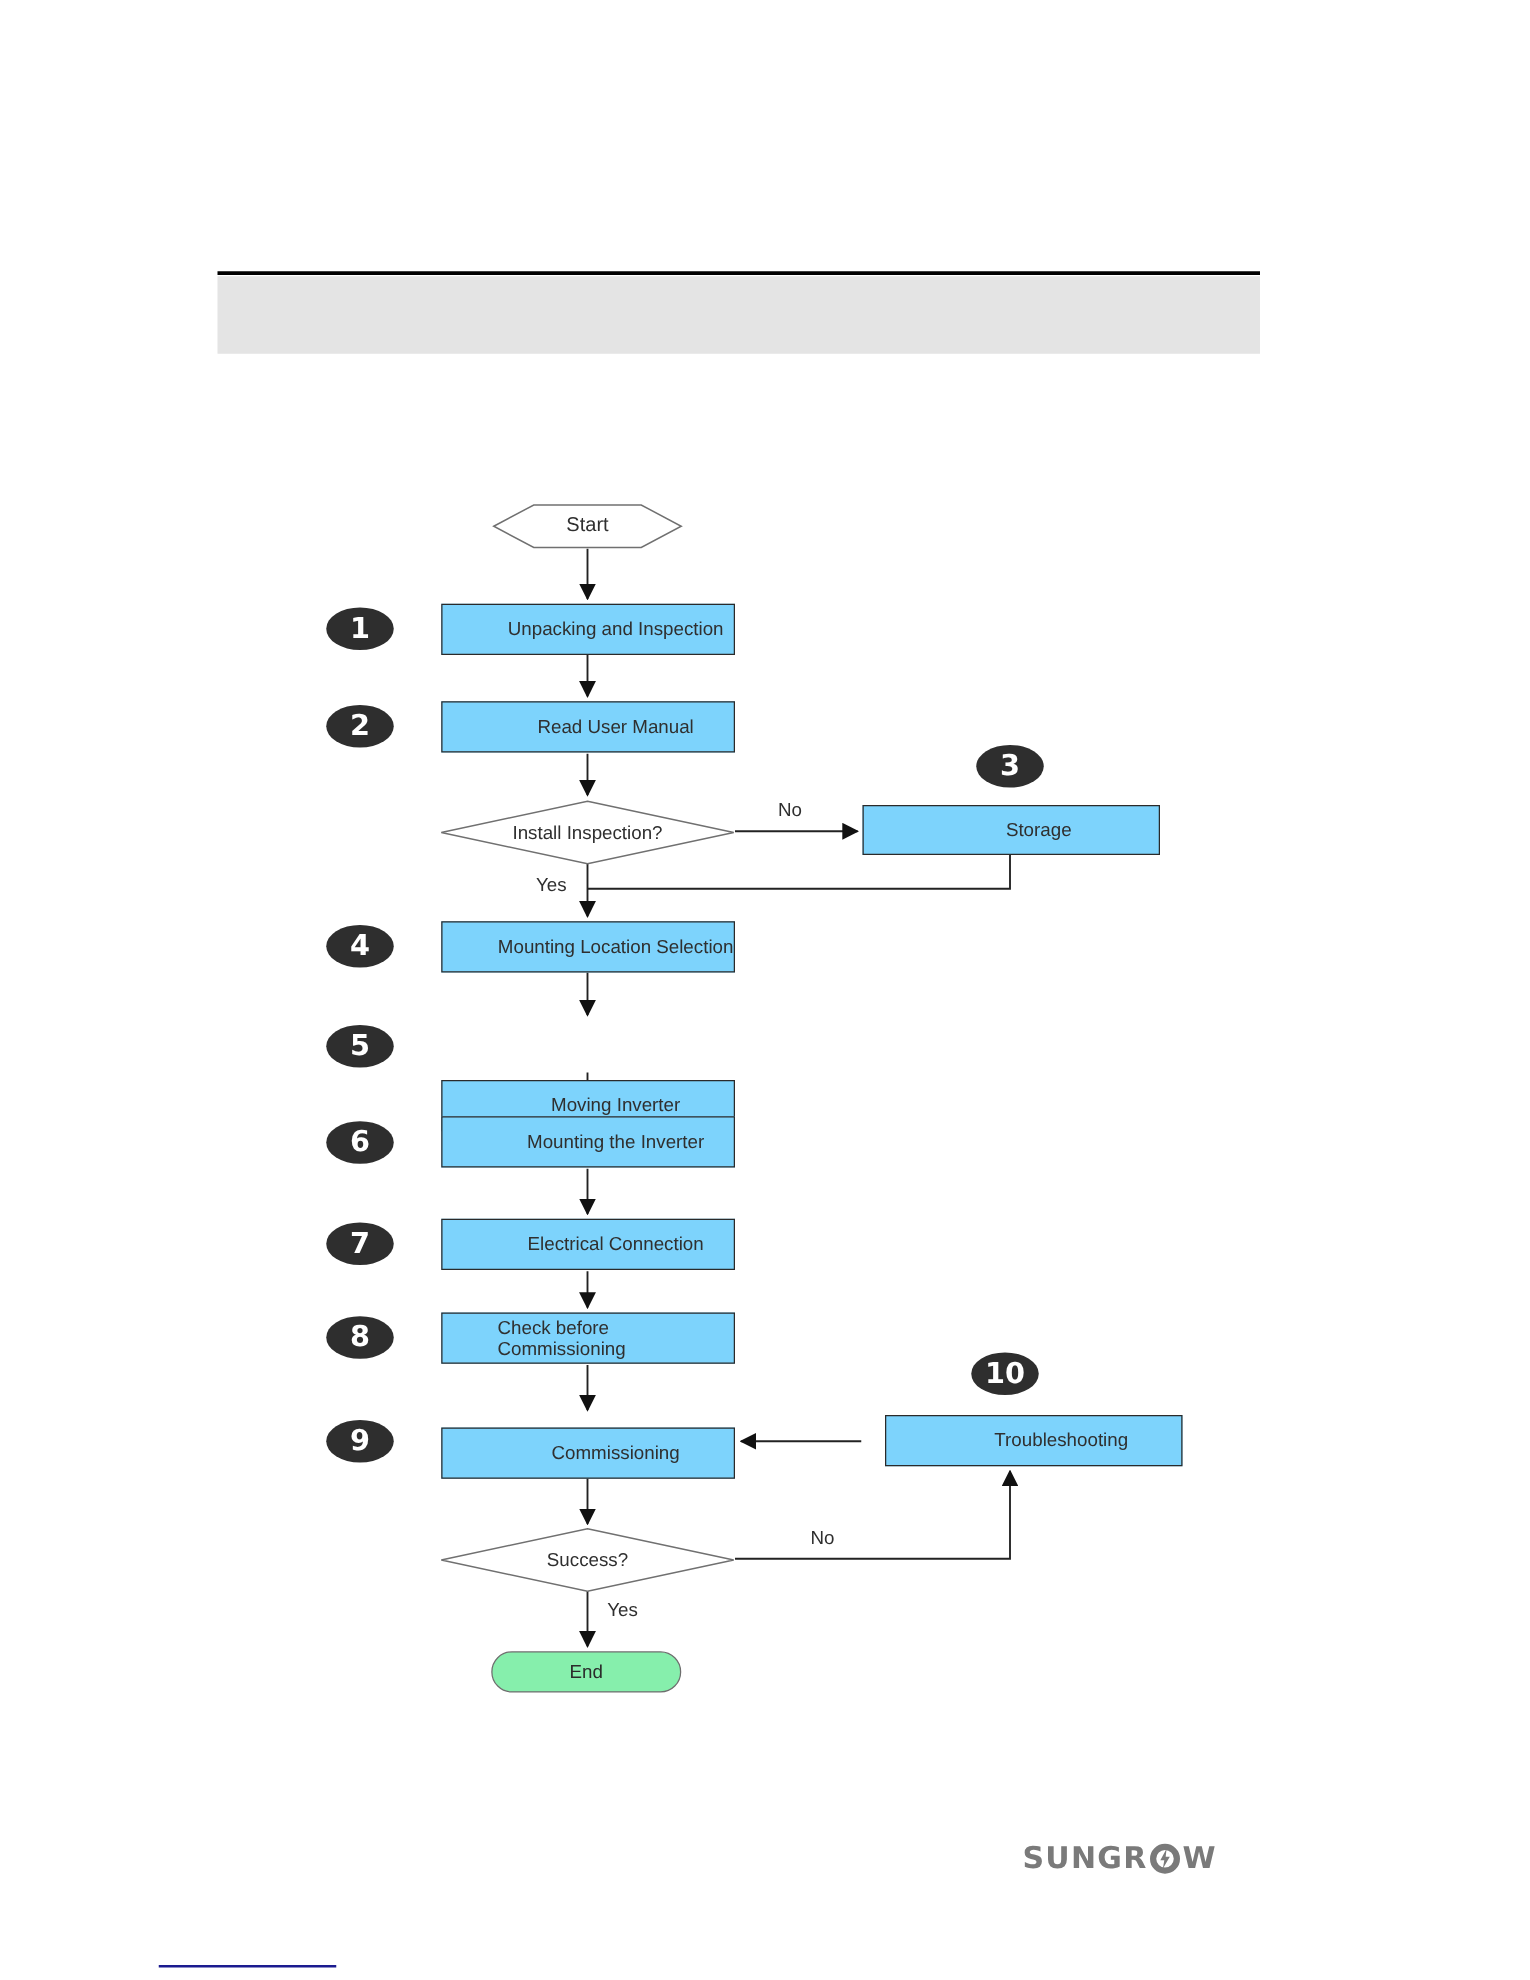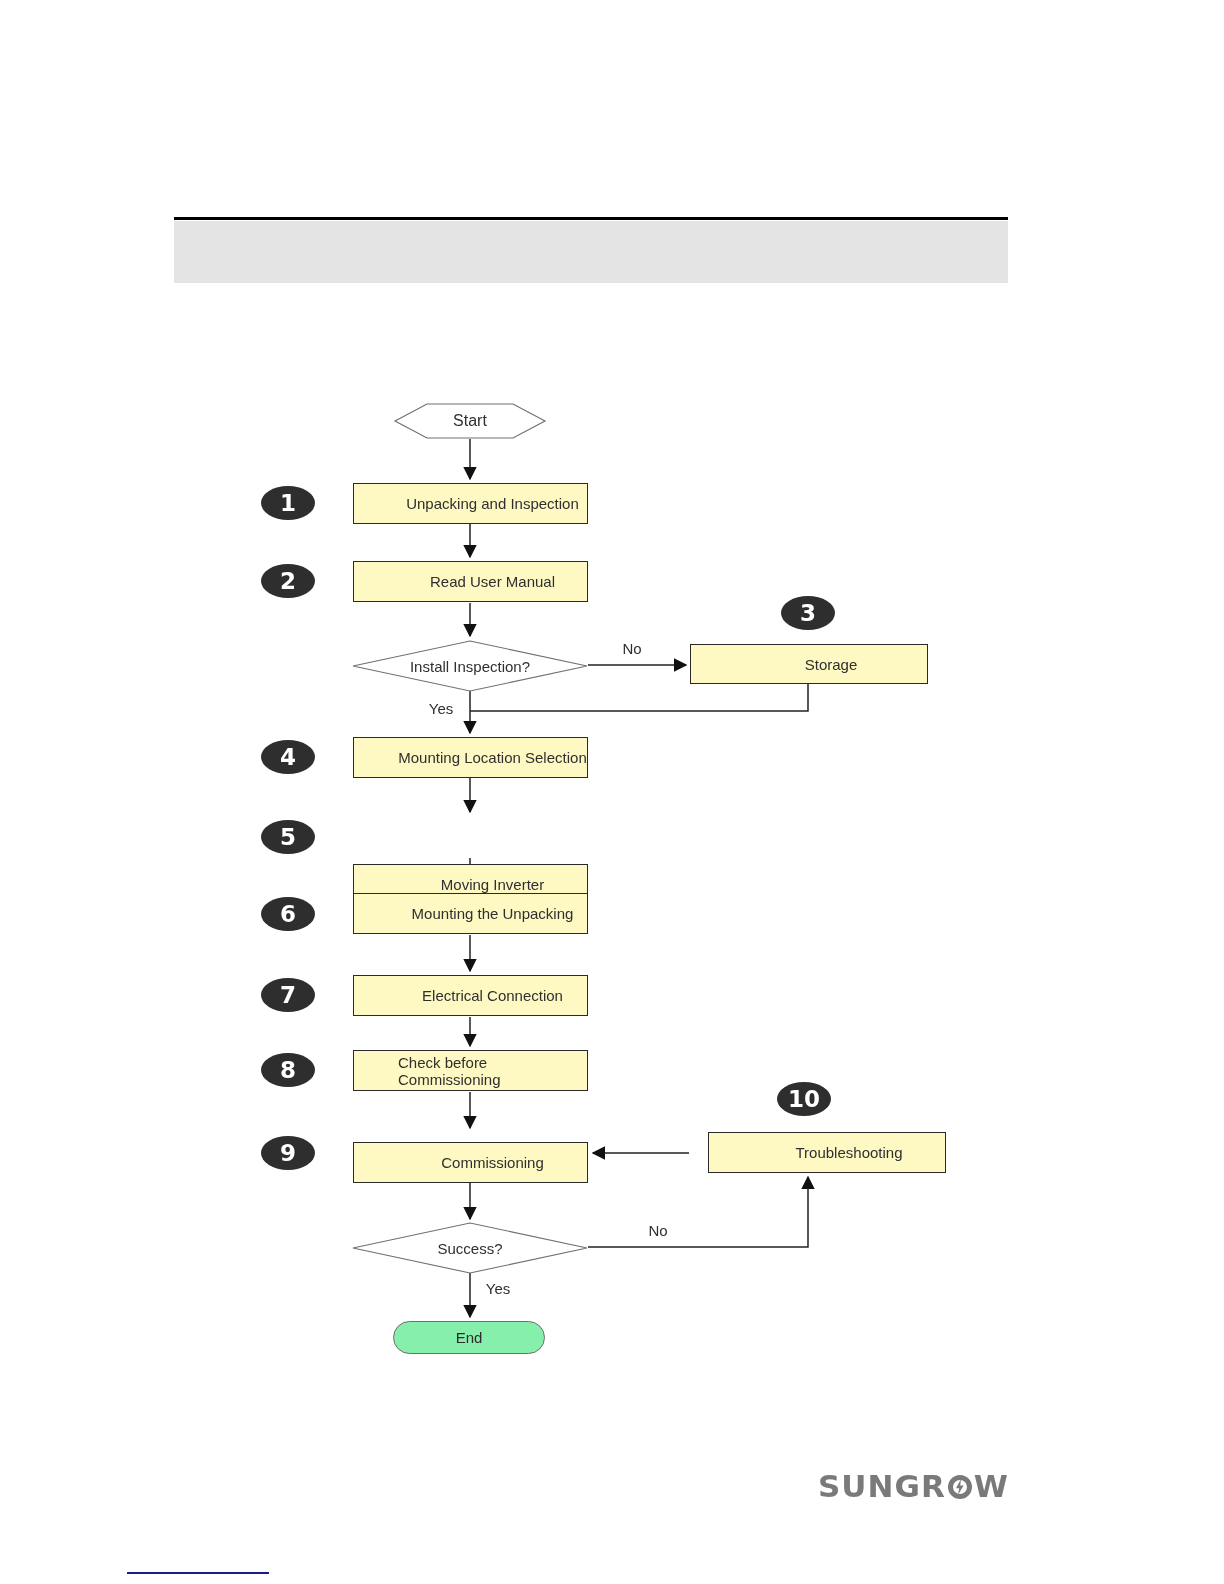--- a/index.html
+++ b/index.html
@@ -1,38 +1,38 @@
 <!DOCTYPE html>
 <html><head>
 <meta charset="utf-8">
 <style>
   html,body{margin:0;padding:0;background:#ffffff;}
   body{width:1224px;height:1584px;position:relative;overflow:hidden;
        font-family:"Liberation Sans","DejaVu Sans",sans-serif;color:#2b2b2b;}
   .abs{position:absolute;}
   .header-rule{left:174px;top:217px;width:834px;height:3px;background:#000000;}
   .header-bar{left:174px;top:221px;width:834px;height:62px;background:#e4e4e4;}
-  .box{width:235px;height:41px;border:1.5px solid #2a2a2a;background:#fef9c3;
+  .box{width:235px;height:41px;border:1.5px solid #2a2a2a;background:#7dd3fc;
        display:flex;align-items:center;justify-content:center;
        font-size:15px;color:#2f2f2f;box-sizing:border-box;padding-left:44px;}
   .wide{width:238px;}
   .badge{width:54px;height:34px;border-radius:50%;background:#2e2e2e;
          display:flex;align-items:center;justify-content:center;
          color:#ffffff;font-weight:bold;font-size:23px;font-family:"DejaVu Sans",sans-serif;}
   .shape-label{display:flex;align-items:center;justify-content:center;
                font-size:15px;color:#2f2f2f;}
   .terminal{font-size:16px;}
   .capsule{width:152px;height:33px;border:1.2px solid #6e6e6e;border-radius:17px;
            background:#86efac;display:flex;align-items:center;justify-content:center;
            font-size:15px;box-sizing:border-box;}
   .yn{font-size:15px;color:#2f2f2f;width:44px;text-align:center;}
   svg.shape{overflow:visible;}
   .connectors{left:0;top:0;pointer-events:none;}
   .logo{left:818px;top:1468px;width:200px;height:36px;display:flex;align-items:center;
-        color:#7a7a7a;font-weight:bold;font-size:31px;letter-spacing:1px;
+        color:#7a7a7a;font-weight:bold;font-size:24px;letter-spacing:1px;
         font-family:"DejaVu Sans",sans-serif;}
   .logo-o{display:inline-block;width:14px;height:14px;border:5px solid #7a7a7a;
           border-radius:50%;margin:0 2px;position:relative;top:1px;}
   .logo-bolt{position:absolute;left:2px;top:-1px;width:10px;height:16px;background:#7a7a7a;
              clip-path:polygon(62% 0,12% 58%,44% 58%,32% 100%,88% 40%,55% 40%);}
   .footer-link-line{left:127px;top:1572px;width:142px;height:2px;background:#1b1b8f;}
 </style>
 </head>
 <body>
 
@@ -77,21 +77,21 @@
 <div class="abs badge" style="left:261px;top:897px;">6</div>
 <div class="abs badge" style="left:261px;top:978px;">7</div>
 <div class="abs badge" style="left:261px;top:1053px;">8</div>
 <div class="abs badge" style="left:261px;top:1136px;">9</div>
 <div class="abs badge" style="left:777px;top:1082px;">10</div>
 
 <div class="abs box" style="left:353px;top:483px;">Unpacking and Inspection</div>
 <div class="abs box" style="left:353px;top:561px;">Read User Manual</div>
 <div class="abs box" style="left:353px;top:737px;">Mounting Location Selection</div>
 <div class="abs box" style="left:353px;top:816px;margin-top:48px;">Moving Inverter</div>
-<div class="abs box" style="left:353px;top:893px;">Mounting the Unpacking</div>
+<div class="abs box" style="left:353px;top:893px;">Mounting the Inverter</div>
 <div class="abs box" style="left:353px;top:975px;">Electrical Connection</div>
 <div class="abs box" style="left:353px;top:1050px;">Check before Commissioning</div>
 <div class="abs box" style="left:353px;top:1132px;margin-top:10px;">Commissioning</div>
 
 <div class="abs box wide" style="left:690px;top:644px;height:40px;">Storage</div>
 <div class="abs box wide" style="left:689px;top:1132px;margin-left:19px;">Troubleshooting</div>
 
 <svg class="abs shape" style="left:352px;top:640px;" width="236" height="52">
   <polygon points="118,1 235,26 118,51 1,26" fill="#ffffff" stroke="#707070" stroke-width="1.1"></polygon>
 </svg>

